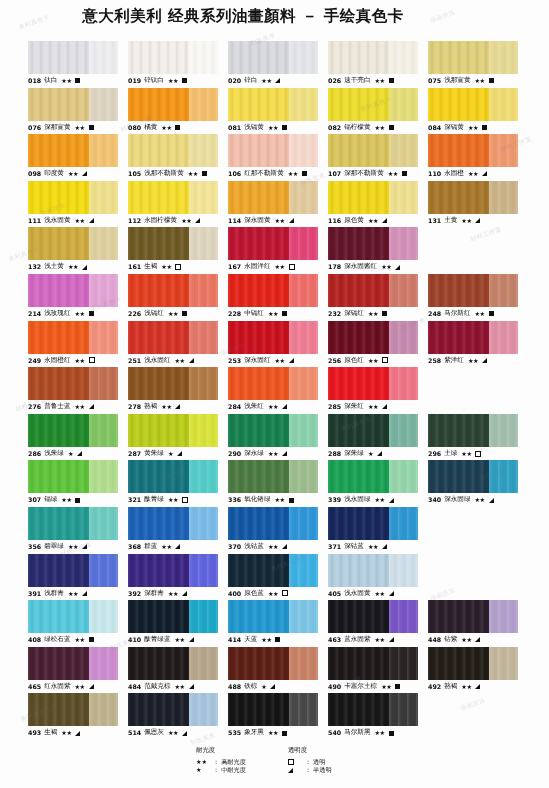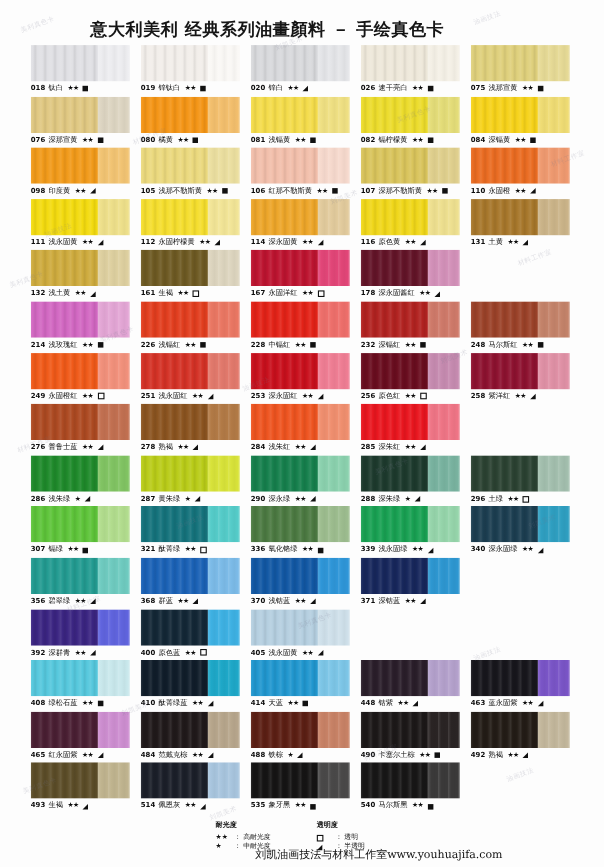--- a/index.html
+++ b/index.html
@@ -30,21 +30,21 @@
     color: rgba(120,120,140,0.22);
     transform: rotate(-20deg);
     white-space: nowrap;
     pointer-events: none;
     letter-spacing: 0.5px;
   }
 
   
   #title {
     position: absolute;
-    top: 17px;
+    top: 6px;
     left: 0;
     width: 486px;
     text-align: center;
     font-size: 15.5px;
     font-weight: bold;
     letter-spacing: 0.5px;
     color: #151515;
     font-family: "DejaVu Serif", "Liberation Serif", serif;
   }
 
@@ -148,21 +148,21 @@
     position: absolute;
     left: 196px;
     top: 746px;
     font-size: 6.2px;
     line-height: 8px;
     color: #111;
     display: flex;
     gap: 42px;
   }
   .legend-block { }
-  .legend-head { font-weight: bold; margin-bottom: 4px; font-size: 6.4px; }
+  .legend-head { font-weight: normal; margin-bottom: 4px; font-size: 6.4px; }
   .legend-row { display: flex; align-items: center; gap: 3px; white-space: nowrap; }
   .legend-key { display:inline-flex; align-items:center; min-width: 14px; }
 
   
   #footer {
     position: absolute;
     left: 232px;
     top: 770px;
     font-size: 10px;
     color: #101010;
@@ -924,20 +924,34 @@
             <span class="c-stars">★★</span>
             <span class="c-opacity">
               <span class="glyph-semi"></span>
             </span>
           </div>
         </div>
       </div>
       <div class="row">
         <div class="cell">
           <div class="swatch">
+            <div class="full" style="background: rgb(40, 42, 110);"></div>
+            <div class="tint" style="background: rgb(88, 114, 216);"></div>
+          </div>
+          <div class="caption">
+            <span class="c-code">391</span>
+            <span class="c-name">浅群青</span>
+            <span class="c-stars">★★</span>
+            <span class="c-opacity">
+              <span class="glyph-semi"></span>
+            </span>
+          </div>
+        </div>
+        <div class="cell">
+          <div class="swatch">
             <div class="full" style="background: rgb(59, 37, 130);"></div>
             <div class="tint" style="background: rgb(96, 100, 222);"></div>
           </div>
           <div class="caption">
             <span class="c-code">392</span>
             <span class="c-name">深群青</span>
             <span class="c-stars">★★</span>
             <span class="c-opacity">
               <span class="glyph-semi"></span>
             </span>
@@ -1010,40 +1024,40 @@
             <span class="c-code">414</span>
             <span class="c-name">天蓝</span>
             <span class="c-stars">★★</span>
             <span class="c-opacity">
               <span class="glyph-opaque"></span>
             </span>
           </div>
         </div>
         <div class="cell">
           <div class="swatch">
+            <div class="full" style="background: rgb(23, 22, 28);"></div>
+            <div class="tint" style="background: rgb(122, 85, 199);"></div>
+          </div>
+          <div class="caption">
+            <span class="c-code">463</span>
+            <span class="c-name">蓝永固紫</span>
+            <span class="c-stars">★★</span>
+            <span class="c-opacity">
+              <span class="glyph-semi"></span>
+            </span>
+          </div>
+        </div>
+        <div class="cell">
+          <div class="swatch">
             <div class="full" style="background: rgb(42, 30, 42);"></div>
             <div class="tint" style="background: rgb(180, 161, 204);"></div>
           </div>
           <div class="caption">
             <span class="c-code">448</span>
             <span class="c-name">钴紫</span>
-            <span class="c-stars">★★</span>
-            <span class="c-opacity">
-              <span class="glyph-semi"></span>
-            </span>
-          </div>
-        </div>
-        <div class="cell">
-          <div class="swatch">
-            <div class="full" style="background: rgb(23, 22, 28);"></div>
-            <div class="tint" style="background: rgb(122, 85, 199);"></div>
-          </div>
-          <div class="caption">
-            <span class="c-code">463</span>
-            <span class="c-name">蓝永固紫</span>
             <span class="c-stars">★★</span>
             <span class="c-opacity">
               <span class="glyph-semi"></span>
             </span>
           </div>
         </div>
       </div>
       <div class="row">
         <div class="cell">
           <div class="swatch">
@@ -1199,21 +1213,20 @@
       </div>
       <div class="legend-row">
         <span class="legend-key">
             <span class="glyph-semi"></span>
           </span>
         <span>： 半透明</span>
       </div>
     </div>
   </div>
 
-  <div id="footer">刘凯油画技法与材料工作室www.youhuajifa.com</div>
 
 <div class="wm" style="left: 18px; top: 18px;">美利真色卡</div>
     <div class="wm" style="left: 430px; top: 12px;">油画技法</div>
     <div class="wm" style="left: 250px; top: 35px;">刘凯美术</div>
     <div class="wm" style="left: 120px; top: 120px;">材料工作室</div>
     <div class="wm" style="left: 360px; top: 100px;">美利真色卡</div>
     <div class="wm" style="left: 40px; top: 205px;">油画技法</div>
     <div class="wm" style="left: 300px; top: 175px;">刘凯美术</div>
     <div class="wm" style="left: 470px; top: 230px;">材料工作室</div>
     <div class="wm" style="left: 90px; top: 300px;">美利真色卡</div>

